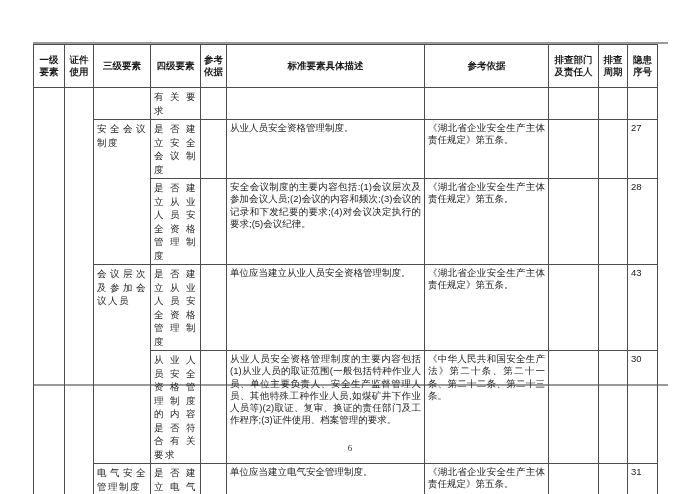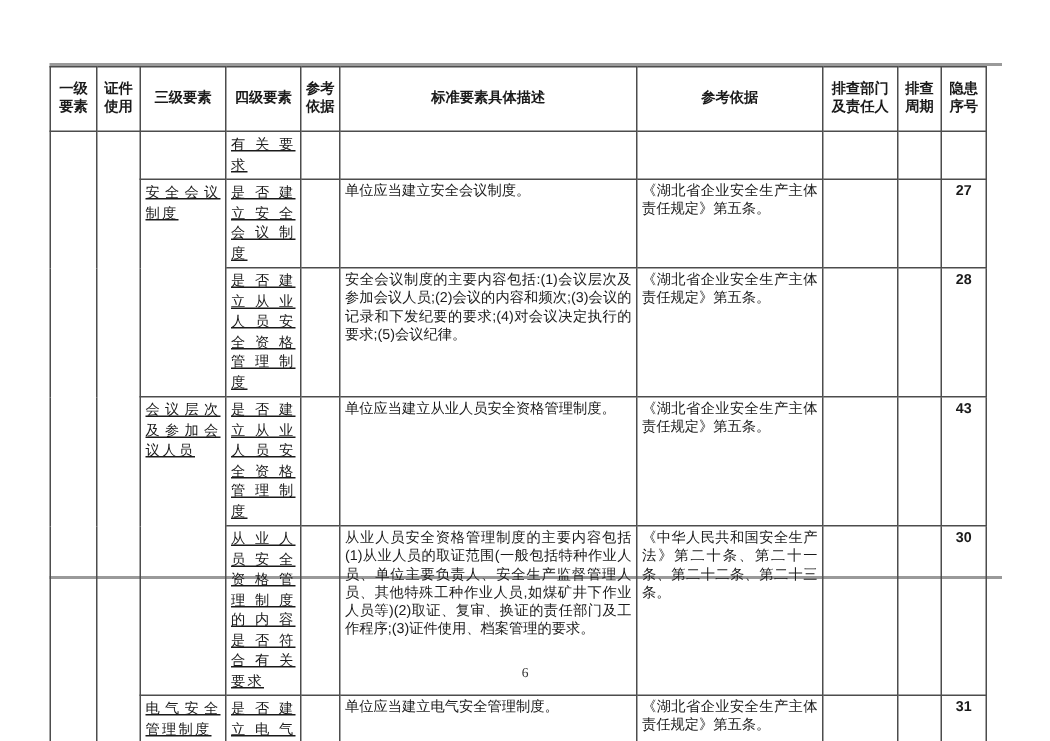--- a/index.html
+++ b/index.html
@@ -39,32 +39,31 @@
     text-align: center;
     vertical-align: middle;
     line-height: 12px;
     padding: 1px 2px;
   }
   .cell-l3, .cell-l4 {
     text-align: justify;
     text-justify: inter-ideograph;
     letter-spacing: 1.5px;
     line-height: 13.5px;
-    text-decoration: underline;
   }
   .cell-desc, .cell-ref {
     text-align: justify;
     text-justify: inter-ideograph;
     line-height: 12.3px;
     padding-top: 3px;
   }
   .cell-num {
-    text-align: center;
+    text-align: left;
     vertical-align: middle;
-    font-weight: bold;
+    font-weight: normal;
   }
   .page-number {
     position: absolute;
     left: 0; right: 0; top: 443px;
     text-align: center;
     font-family: "Liberation Serif", serif;
     font-size: 9px;
     color: #333;
   }
 </style>
@@ -112,21 +111,21 @@
         <td class="cell-desc"></td>
         <td class="cell-ref"></td>
         <td></td>
         <td></td>
         <td class="cell-num"></td>
       </tr>
       <tr style="height:40px;">
         <td rowspan="2" class="cell-l3">安全会议制度</td>
         <td class="cell-l4">是否建立安全会议制度</td>
         <td></td>
-        <td class="cell-desc">单位应当建立安全会议制度。</td>
+        <td class="cell-desc">从业人员安全资格管理制度。</td>
         <td class="cell-ref">《湖北省企业安全生产主体责任规定》第五条。</td>
         <td></td>
         <td></td>
         <td class="cell-num">27</td>
       </tr>
       <tr style="height:62px;">
         <td class="cell-l4">是否建立从业人员安全资格管理制度</td>
         <td></td>
         <td class="cell-desc">安全会议制度的主要内容包括:(1)会议层次及参加会议人员;(2)会议的内容和频次;(3)会议的记录和下发纪要的要求;(4)对会议决定执行的要求;(5)会议纪律。</td>
         <td class="cell-ref">《湖北省企业安全生产主体责任规定》第五条。</td>

